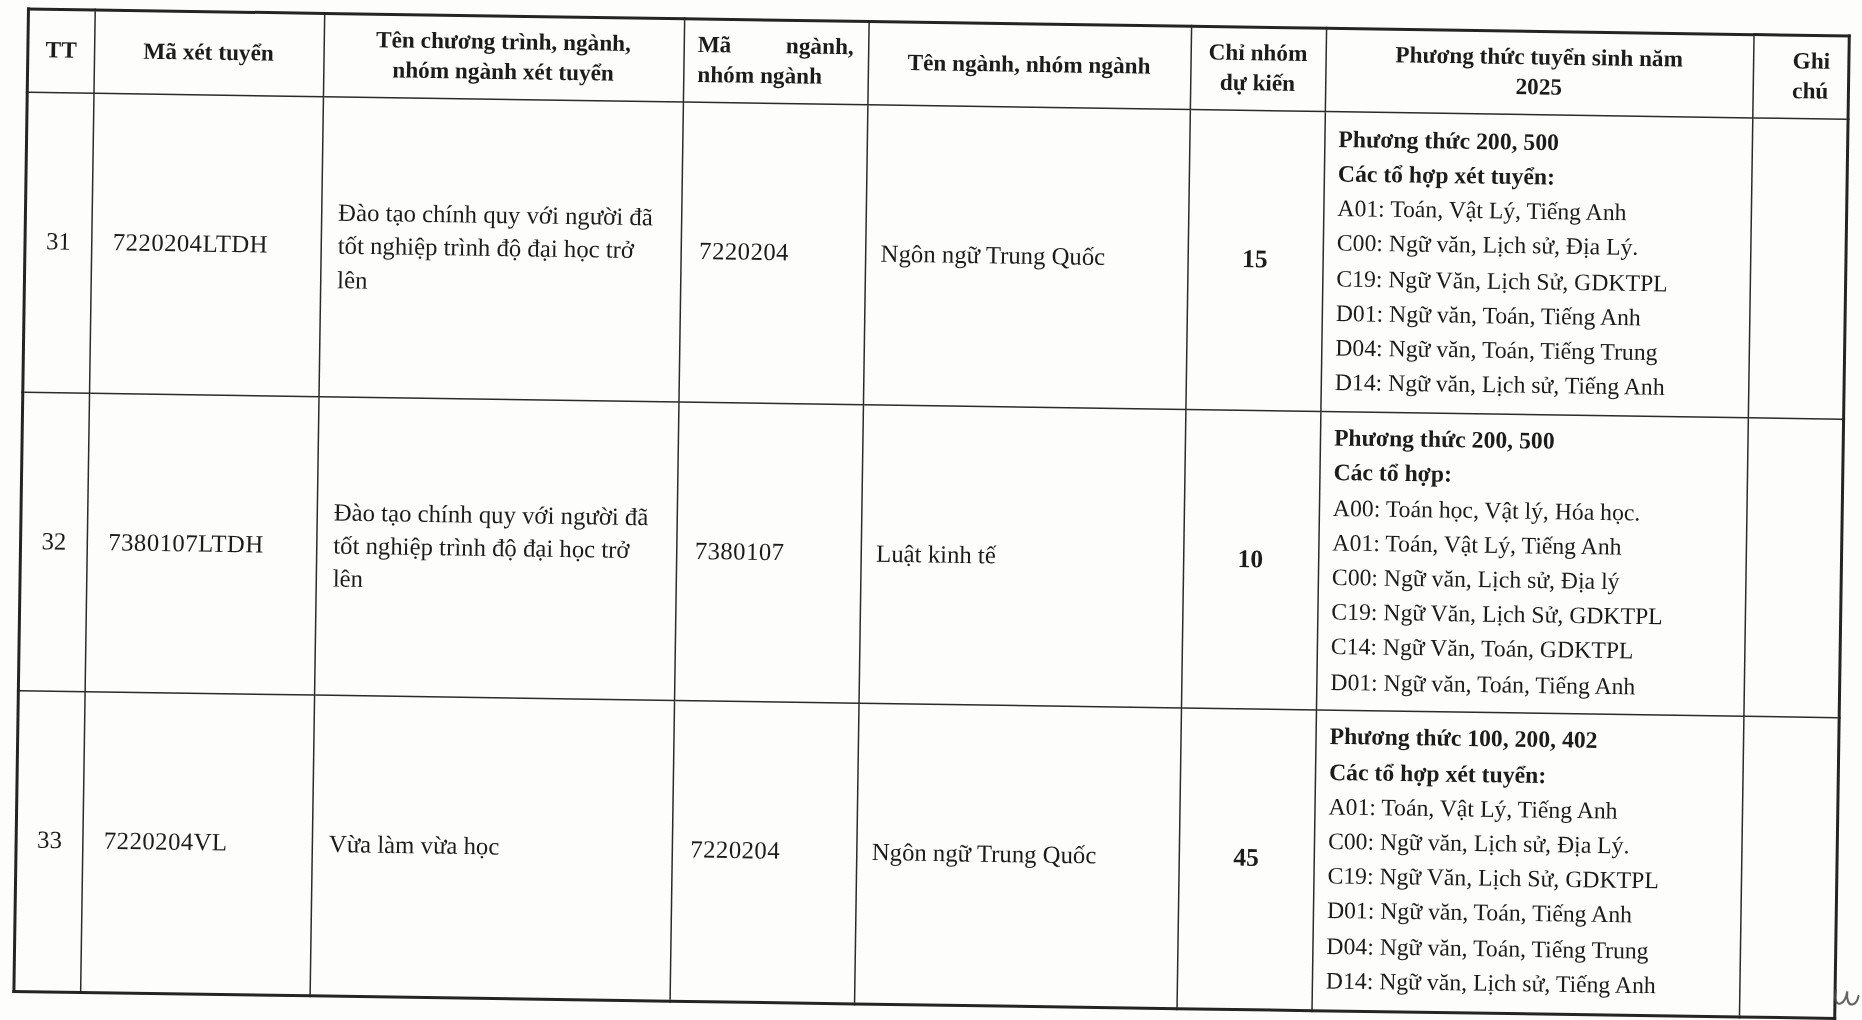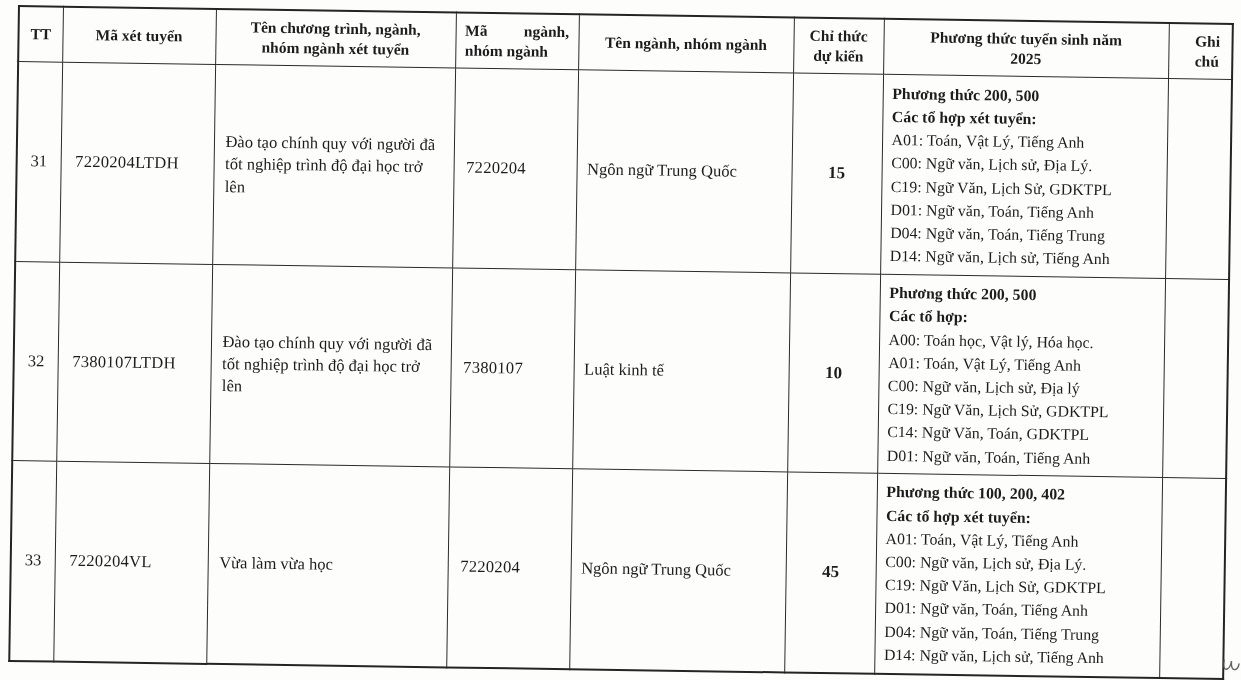--- a/index.html
+++ b/index.html
@@ -98,21 +98,21 @@
         <col class="c7">
         <col class="c8">
     </colgroup>
     <thead>
       <tr>
         <th>TT</th>
         <th>Mã xét tuyển</th>
         <th class="h-col3">Tên chương trình, ngành, nhóm ngành xét tuyển</th>
         <th class="h-col4">Mã ngành, nhóm ngành</th>
         <th>Tên ngành, nhóm ngành</th>
-        <th class="h-col6">Chỉ thức dự kiến</th>
+        <th class="h-col6">Chỉ nhóm dự kiến</th>
         <th class="h-col7">Phương thức tuyển sinh năm 2025</th>
         <th class="h-col8">Ghi chú</th>
       </tr>
     </thead>
     <tbody>
 
       <tr class="r31">
         <td class="td-tt">31</td>
         <td class="td-code">7220204LTDH</td>
         <td class="td-program">Đào tạo chính quy với người đã tốt nghiệp trình độ đại học trở lên</td>

